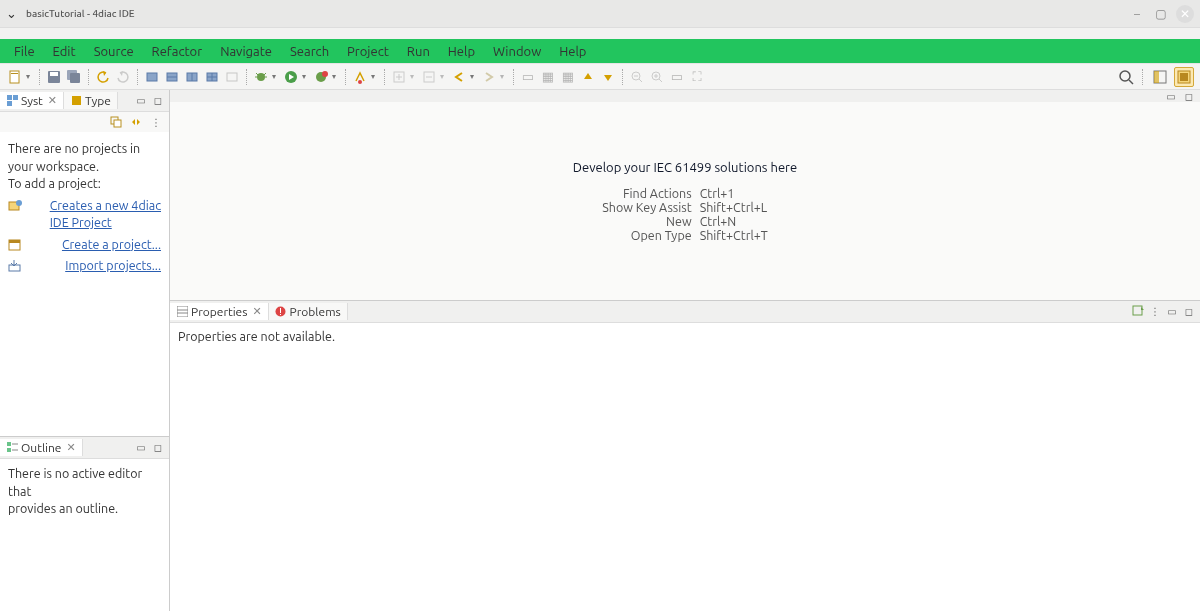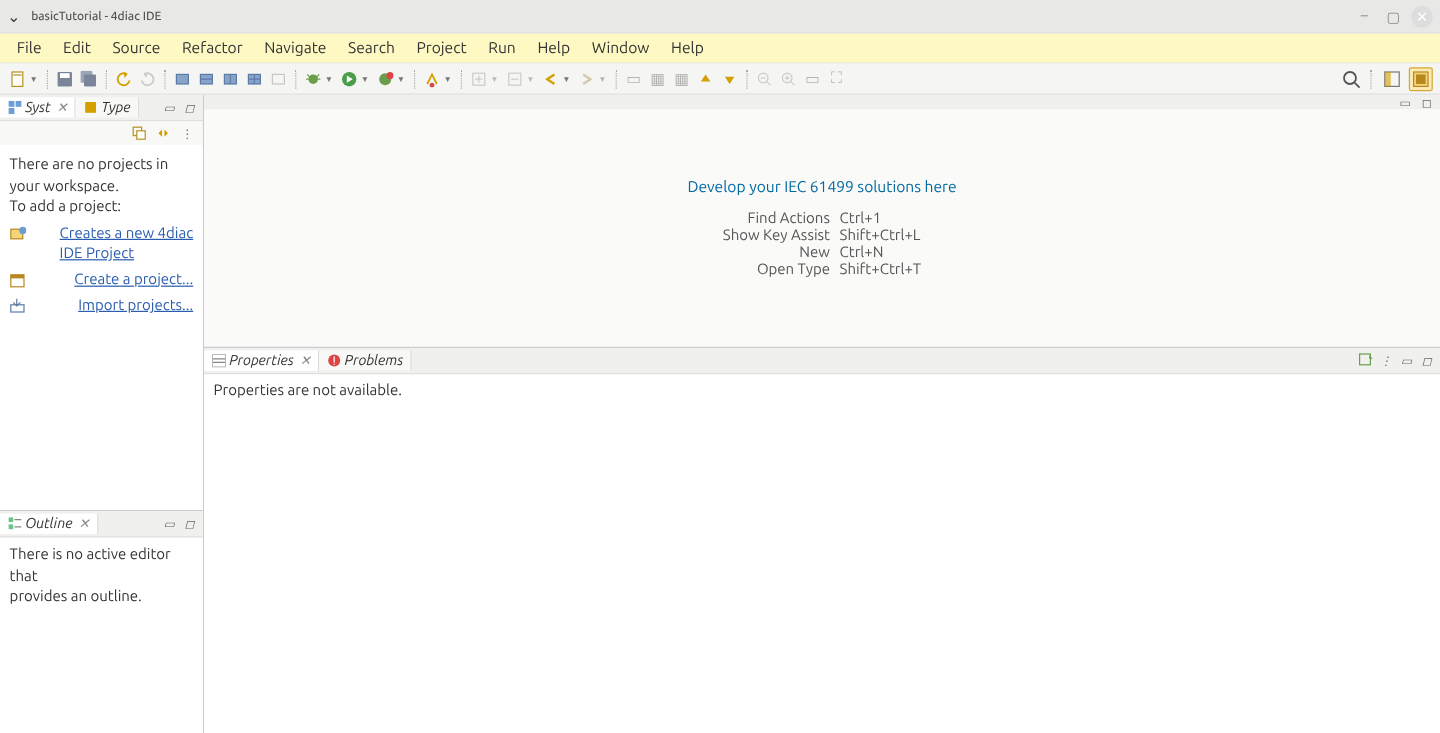--- a/index.html
+++ b/index.html
@@ -3,48 +3,48 @@
 <meta charset="utf-8">
 <style>
 * { box-sizing: border-box; margin: 0; padding: 0; }
 body { font-family: "Segoe UI", "Ubuntu", sans-serif; font-size: 13px; color: #333; background: #f2f2f1; width: 1200px; height: 611px; overflow: hidden; }
 .titlebar { height: 28px; background: #e8e8e7; display: flex; align-items: center; justify-content: space-between; padding: 0 6px; border-bottom: 1px solid #ddd; }
 .titlebar-left { width: 20px; }
 .titlebar-title { flex: 1; text-align: left; color: #555; font-size: 10px; font-weight: 500; }
 .titlebar-controls { display: flex; gap: 6px; align-items: center; }
 .win-btn { width: 18px; height: 18px; display: flex; align-items: center; justify-content: center; color: #888; font-size: 12px; cursor: pointer; }
 .win-close { width: 18px; height: 18px; border-radius: 50%; background: #ddd; color: #fff; display: flex; align-items: center; justify-content: center; font-size: 12px; }
-.menubar { height: 25px; background: #fef9c3; display: flex; align-items: center; padding: 0 6px; gap: 2px; border-bottom: 1px solid #e5e5e5; }
+.menubar { height: 25px; background: #22c55e; display: flex; align-items: center; padding: 0 6px; gap: 2px; border-bottom: 1px solid #e5e5e5; margin-top: 11px; }
 .menubar-item { padding: 3px 8px; cursor: pointer; color: #333; }
 .toolbar { height: 26px; background: #f5f5f4; display: flex; align-items: center; padding: 0 6px; gap: 2px; border-bottom: 1px solid #ddd; }
 .tool-btn { width: 18px; height: 18px; display: flex; align-items: center; justify-content: center; cursor: pointer; color: #666; font-size: 13px; }
 .tool-sep { width: 1px; height: 16px; background: transparent; margin: 0 3px; }
 .tool-sep.dotted { border-left: 1px dotted #aaa; }
 .tool-drop { width: 8px; font-size: 8px; color: #777; cursor: pointer; }
 .toolbar-right { margin-left: auto; display: flex; gap: 4px; align-items: center; }
 .main { display: flex; height: 532px; }
 .left-panel { width: 170px; display: flex; flex-direction: column; border-right: 1px solid #ccc; background: #f5f5f4; }
-.panel-tabs { display: flex; align-items: center; height: 22px; background: #f0f0ef; border-bottom: 1px solid #ddd; font-style: italic; }
+.panel-tabs { display: flex; align-items: center; height: 22px; background: #f0f0ef; border-bottom: 1px solid #ddd; }
 .panel-tab { display: flex; align-items: center; gap: 3px; padding: 2px 6px; background: #f8f8f7; border-right: 1px solid #ddd; cursor: pointer; font-size: 12px; }
 .panel-tab.active { background: #fff; }
 .tab-icon { width: 12px; height: 12px; display: inline-flex; align-items: center; justify-content: center; font-size: 10px; }
 .tab-close { color: #888; font-size: 11px; cursor: pointer; margin-left: 2px; }
 .panel-tabs-controls { margin-left: auto; display: flex; gap: 3px; padding-right: 4px; }
 .panel-ctrl { width: 14px; height: 14px; font-size: 10px; color: #666; cursor: pointer; display: flex; align-items: center; justify-content: center; }
 .panel-toolbar { height: 20px; display: flex; align-items: center; justify-content: flex-end; gap: 6px; padding: 0 6px; background: #f8f8f7; }
 .panel-body { flex: 1; background: #fff; padding: 8px; overflow: auto; font-size: 12.5px; line-height: 1.4; }
 .project-link { display: flex; align-items: flex-start; gap: 6px; margin-top: 4px; justify-content: space-between; }
 .link-icon { width: 14px; height: 14px; flex-shrink: 0; margin-top: 2px; font-size: 11px; }
 .link-text { color: #2a5db0; text-decoration: underline; cursor: pointer; }
 .outline-panel { height: 186px; border-top: 1px solid #ccc; display: flex; flex-direction: column; background: #f5f5f4; }
 .outline-body { flex: 1; background: #fff; padding: 6px 8px; font-size: 12.5px; line-height: 1.4; }
 .right-area { flex: 1; display: flex; flex-direction: column; }
 .editor-tabs { height: 12px; background: #f0f0ef; display: flex; justify-content: flex-end; align-items: center; padding-right: 4px; gap: 4px; }
 .editor-main { flex: 1; background: #fafaf9; display: flex; flex-direction: column; align-items: center; justify-content: center; color: #555; }
-.editor-heading { font-size: 13px; margin-bottom: 12px; color: #0369a1; }
+.editor-heading { font-size: 13px; margin-bottom: 12px; color: #0f172a; }
 .shortcut-grid { display: grid; grid-template-columns: auto auto; gap: 0 8px; font-size: 12.5px; }
 .shortcut-label { text-align: right; color: #555; }
 .shortcut-key { text-align: left; color: #555; }
 .bottom-panel { height: 322px; border-top: 1px solid #ccc; display: flex; flex-direction: column; background: #f5f5f4; }
 .bottom-body { flex: 1; background: #fff; padding: 6px 8px; font-size: 12.5px; }
 svg { display: block; }
 .persp-btn { width: 20px; height: 20px; display:flex; align-items:center; justify-content:center; border: 1px solid transparent; cursor:pointer; }
 .persp-btn.active { background: #fce9b3; border: 1px solid #d4a839; border-radius: 2px; }
 </style>
 </head>

